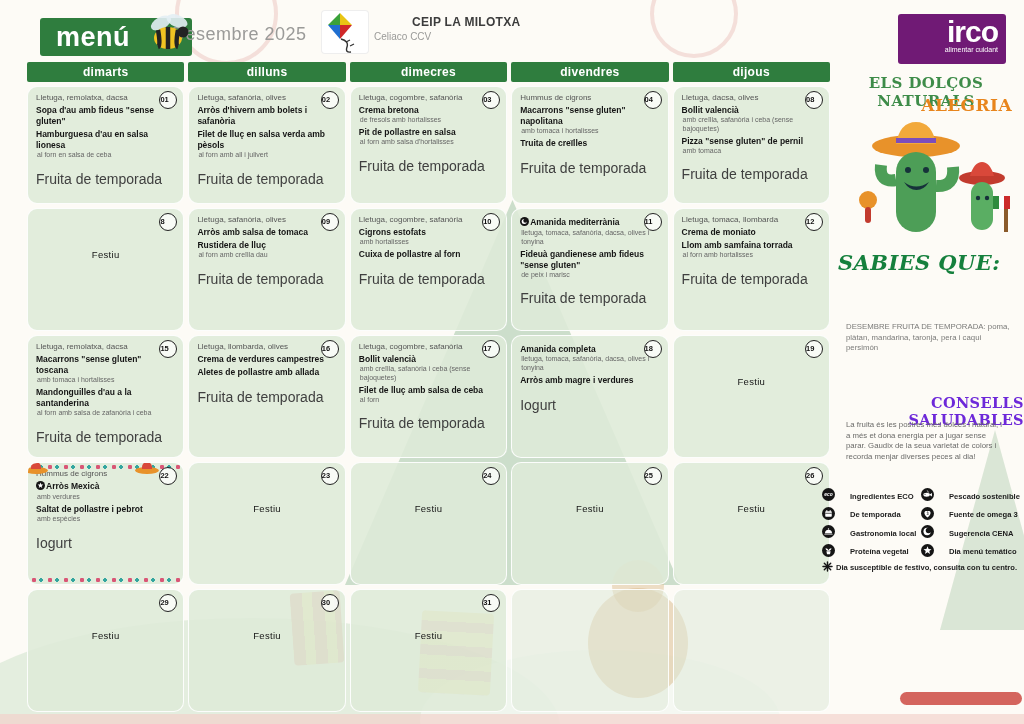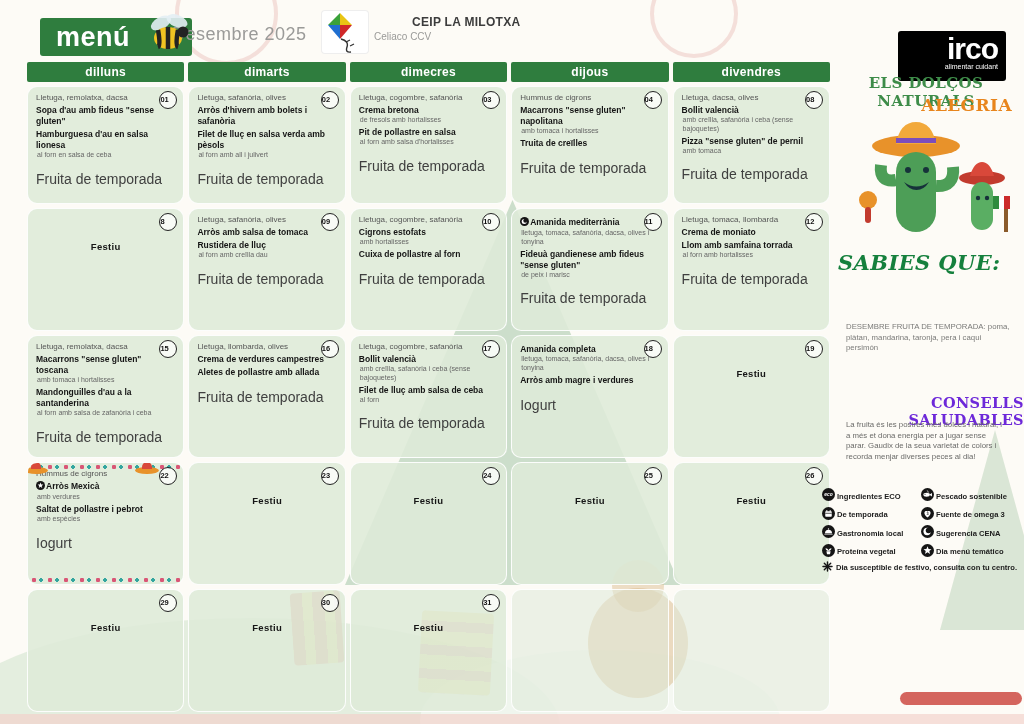--- a/index.html
+++ b/index.html
@@ -52,46 +52,46 @@
     border:1.4px solid #222;border-radius:50%;background:rgba(255,255,255,.75);
     font-size:7.5px;font-weight:bold;color:#111;text-align:left;line-height:16px;
   }
   .line{margin:0;}
   .line-salad{font-size:8px;color:#555;margin:0 18px 2px 0;line-height:1.25;}
   .line-dish{font-size:8.5px;font-weight:bold;color:#151515;line-height:1.3;margin:2px 0 0 0;}
   .line-detail{font-size:7px;color:#666;line-height:1.25;margin:0 0 1px 1px;}
   .line-plain{font-size:14px;color:#3f3f3f;line-height:1.3;margin-top:10px;}
   .line-icon{display:inline-block;vertical-align:-1px;margin-right:1px;}
   .cell-festiu{text-align:center;}
-  .festiu-label{display:inline-block;margin-top:26px;font-size:9.5px;font-weight:bold;color:#161616;letter-spacing:.3px;}
+  .festiu-label{display:inline-block;margin-top:34px;font-size:9.5px;font-weight:normal;color:#161616;letter-spacing:.3px;}
   .cell-empty{background:rgba(222,234,216,.55);}
   .mexican .fiesta{
     position:absolute;left:0;right:0;height:8px;
     background-image:radial-gradient(circle 2.2px at 6px 4px,#d94f70 95%,transparent),
                      radial-gradient(circle 1.8px at 13px 4px,#2ba39b 95%,transparent);
     background-size:16px 8px;opacity:.95;
   }
   .mexican .fiesta.top{top:0;} .mexican .fiesta.bot{bottom:0;}
   .mexican .sombrero{position:absolute;width:24px;height:7px;background:#e8922a;border-radius:50%;}
   .mexican .sombrero::after{content:"";position:absolute;left:7px;top:-5px;width:10px;height:7px;background:#d9483a;border-radius:5px 5px 0 0;}
 
   
-  .irco-box{position:absolute;left:898px;top:14px;width:108px;height:50px;background:#000000;border-radius:3px;color:#fff;text-align:right;padding:2px 8px 0 0;box-sizing:border-box;margin-top:17px;}
+  .irco-box{position:absolute;left:898px;top:14px;width:108px;height:50px;background:#701a75;border-radius:3px;color:#fff;text-align:right;padding:2px 8px 0 0;box-sizing:border-box;}
   .irco-word{font-size:30px;font-weight:bold;letter-spacing:-1px;line-height:32px;}
   .irco-tag{font-size:7px;display:block;margin-top:-2px;}
   .side-h{position:absolute;font-family:"DejaVu Serif",serif;font-weight:bold;letter-spacing:.4px;}
   .h-naturals{left:836px;top:74px;width:180px;font-size:15px;color:#3e8c49;text-align:center;}
   .h-alegria{left:836px;top:95px;width:176px;font-size:17px;color:#e8851c;text-align:right;}
   .h-sabies{left:838px;top:250px;font-size:21px;color:#15803d;font-style:italic;}
   .h-consells{left:860px;top:394px;font-size:14.5px;color:#6d28d9;text-align:right;}
   .cactus{position:absolute;left:842px;top:112px;}
   .fruit-note{position:absolute;left:846px;top:322px;width:166px;font-size:7.8px;color:#7a7a78;line-height:1.35;}
   .consells-text{position:absolute;left:846px;top:420px;width:162px;font-size:7.8px;color:#6b6b69;line-height:1.35;}
   .legend{position:absolute;left:822px;top:487px;display:grid;grid-template-columns:99px 104px;grid-template-rows:repeat(4,18.5px);grid-auto-flow:column;align-items:center;}
-  .legend-item{display:flex;align-items:center;gap:2px;}
+  .legend-item{display:flex;align-items:center;gap:15px;}
   .legend-label{font-size:7.6px;font-weight:600;color:#1c1c1c;white-space:nowrap;}
   .legend-foot{position:absolute;left:822px;top:558px;display:flex;align-items:center;gap:3px;width:205px;}
   .legend-foot-label{font-size:7.6px;font-weight:600;color:#1c1c1c;}
 </style>
 </head>
 <body>
 
 <div class="bg bg-ring" style="left:175px;top:-38px;width:95px;height:95px;"></div>
 <div class="bg bg-ring" style="left:650px;top:-30px;width:80px;height:80px;"></div>
 <div class="bg bg-tree" style="left:345px;top:200px;width:335px;height:385px;"></div>
@@ -125,25 +125,25 @@
       <path d="M14 12 L26 12 L14 26 Z" fill="#d02828"></path>
       <path d="M15 26 q8 2 6 8 q-2 6 4 5" stroke="#333" stroke-width="1.4" fill="none"></path>
       <path d="M20 29 l4 -2 M24 33 l4 -2" stroke="#333" stroke-width="1.2"></path>
     </g>
   </svg>
 </div>
 <div class="school-name">CEIP LA MILOTXA</div>
 <div class="school-sub">Celiaco CCV</div>
 
 <div class="grid" id="calendar-grid">
+    <div class="wk-head">dimarts</div>
     <div class="wk-head">dilluns</div>
-    <div class="wk-head">dimarts</div>
     <div class="wk-head">dimecres</div>
+    <div class="wk-head">divendres</div>
     <div class="wk-head">dijous</div>
-    <div class="wk-head">divendres</div>
     <div class="cell">
       <div class="badge">01</div>
       <p class="line line-salad">Lletuga, remolatxa, dacsa</p>
       <p class="line line-dish">Sopa d'au amb fideus "sense gluten"</p>
       <p class="line line-dish">Hamburguesa d'au en salsa lionesa</p>
       <p class="line line-detail">al forn en salsa de ceba</p>
       <p class="line line-plain">Fruita de temporada</p>
     </div>
     <div class="cell">
       <div class="badge">02</div>

